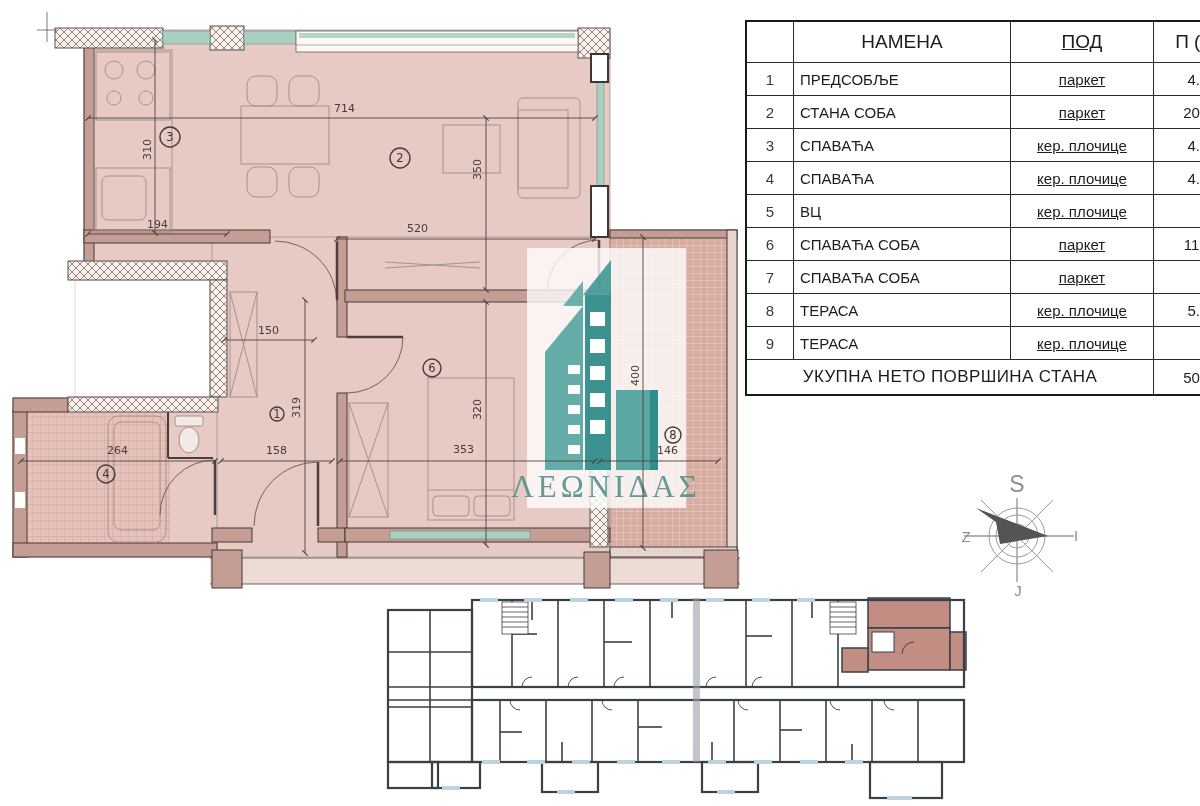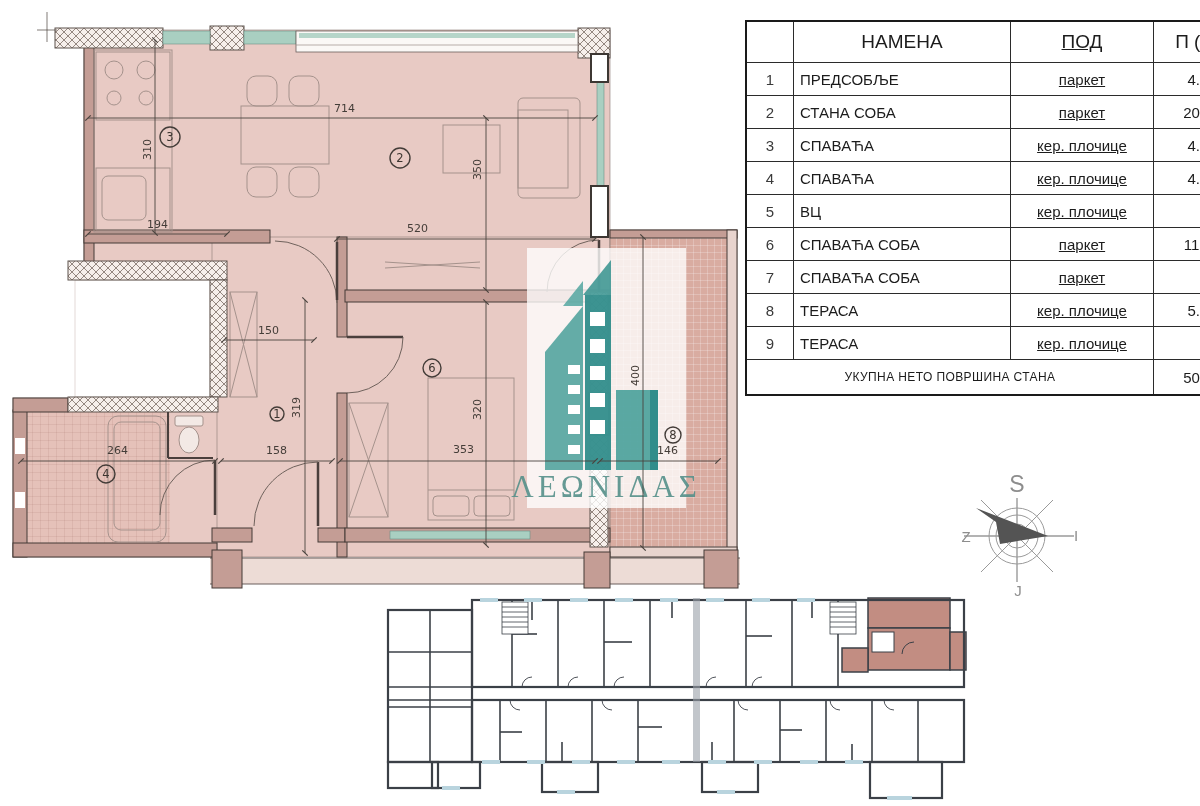--- a/index.html
+++ b/index.html
@@ -15,21 +15,21 @@
     border-collapse:collapse;background:#fff;table-layout:fixed;
     border:2px solid #1a1a1a;color:#1c1c1c;}
   table.areas td{border:1px solid #2b2b2b;height:32px;padding:0 6px;
     font-size:15px;white-space:nowrap;overflow:hidden;}
   table.areas tr.hdr td{height:40px;font-size:19px;text-align:center;}
   td.c-num{width:34px;text-align:center;font-size:14px;color:#3a3a3a;}
   td.c-name{width:204px;text-align:left;padding-left:10px;font-size:15.5px;margin-top:20px;}
   td.c-floor{width:130px;text-align:center;font-size:15px;text-decoration:underline;}
   td.c-area{width:84px;text-align:center;font-size:15px;}
   tr.total td{height:34px;}
-  tr.total td.t-label{text-align:center;font-size:12px;letter-spacing:.4px;}
+  tr.total td.t-label{text-align:center;font-size:17px;letter-spacing:.4px;}
   
   .dim{stroke:#4a433e;stroke-width:.9;fill:none;
        marker-start:url(#tk);marker-end:url(#tk);}
   .dimt{font:11px "DejaVu Sans",sans-serif;fill:#443d38;}
   .rc{fill:none;stroke:#433c38;stroke-width:1.4;}
   .rct{font:11.5px "DejaVu Sans",sans-serif;fill:#3b342f;text-anchor:middle;}
   .fur{stroke:#a5928c;fill:none;stroke-width:1;}
   .door{stroke:#6f625c;fill:none;stroke-width:1;}
   .leaf{stroke:#4a3f3c;stroke-width:2.5;fill:none;}
   .kpw{stroke:#3b4047;fill:none;}

